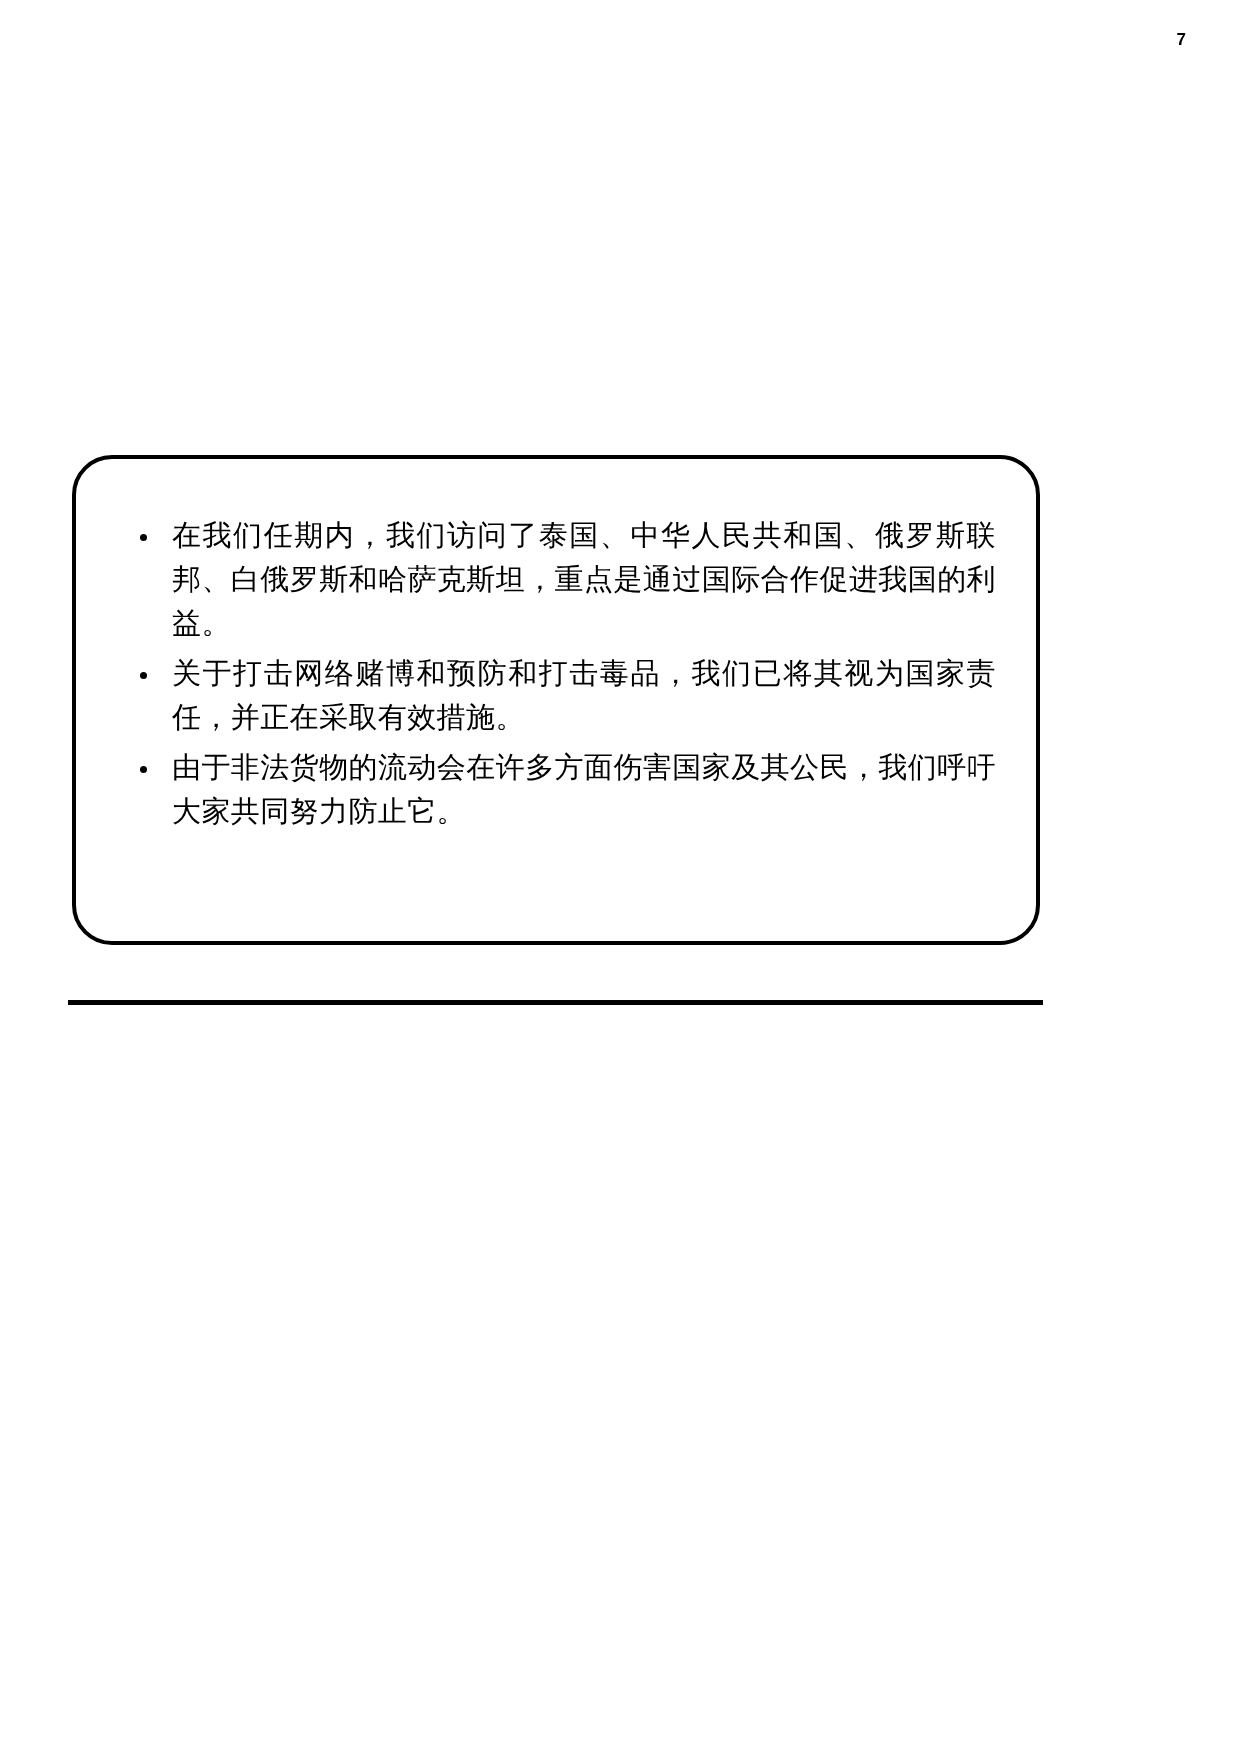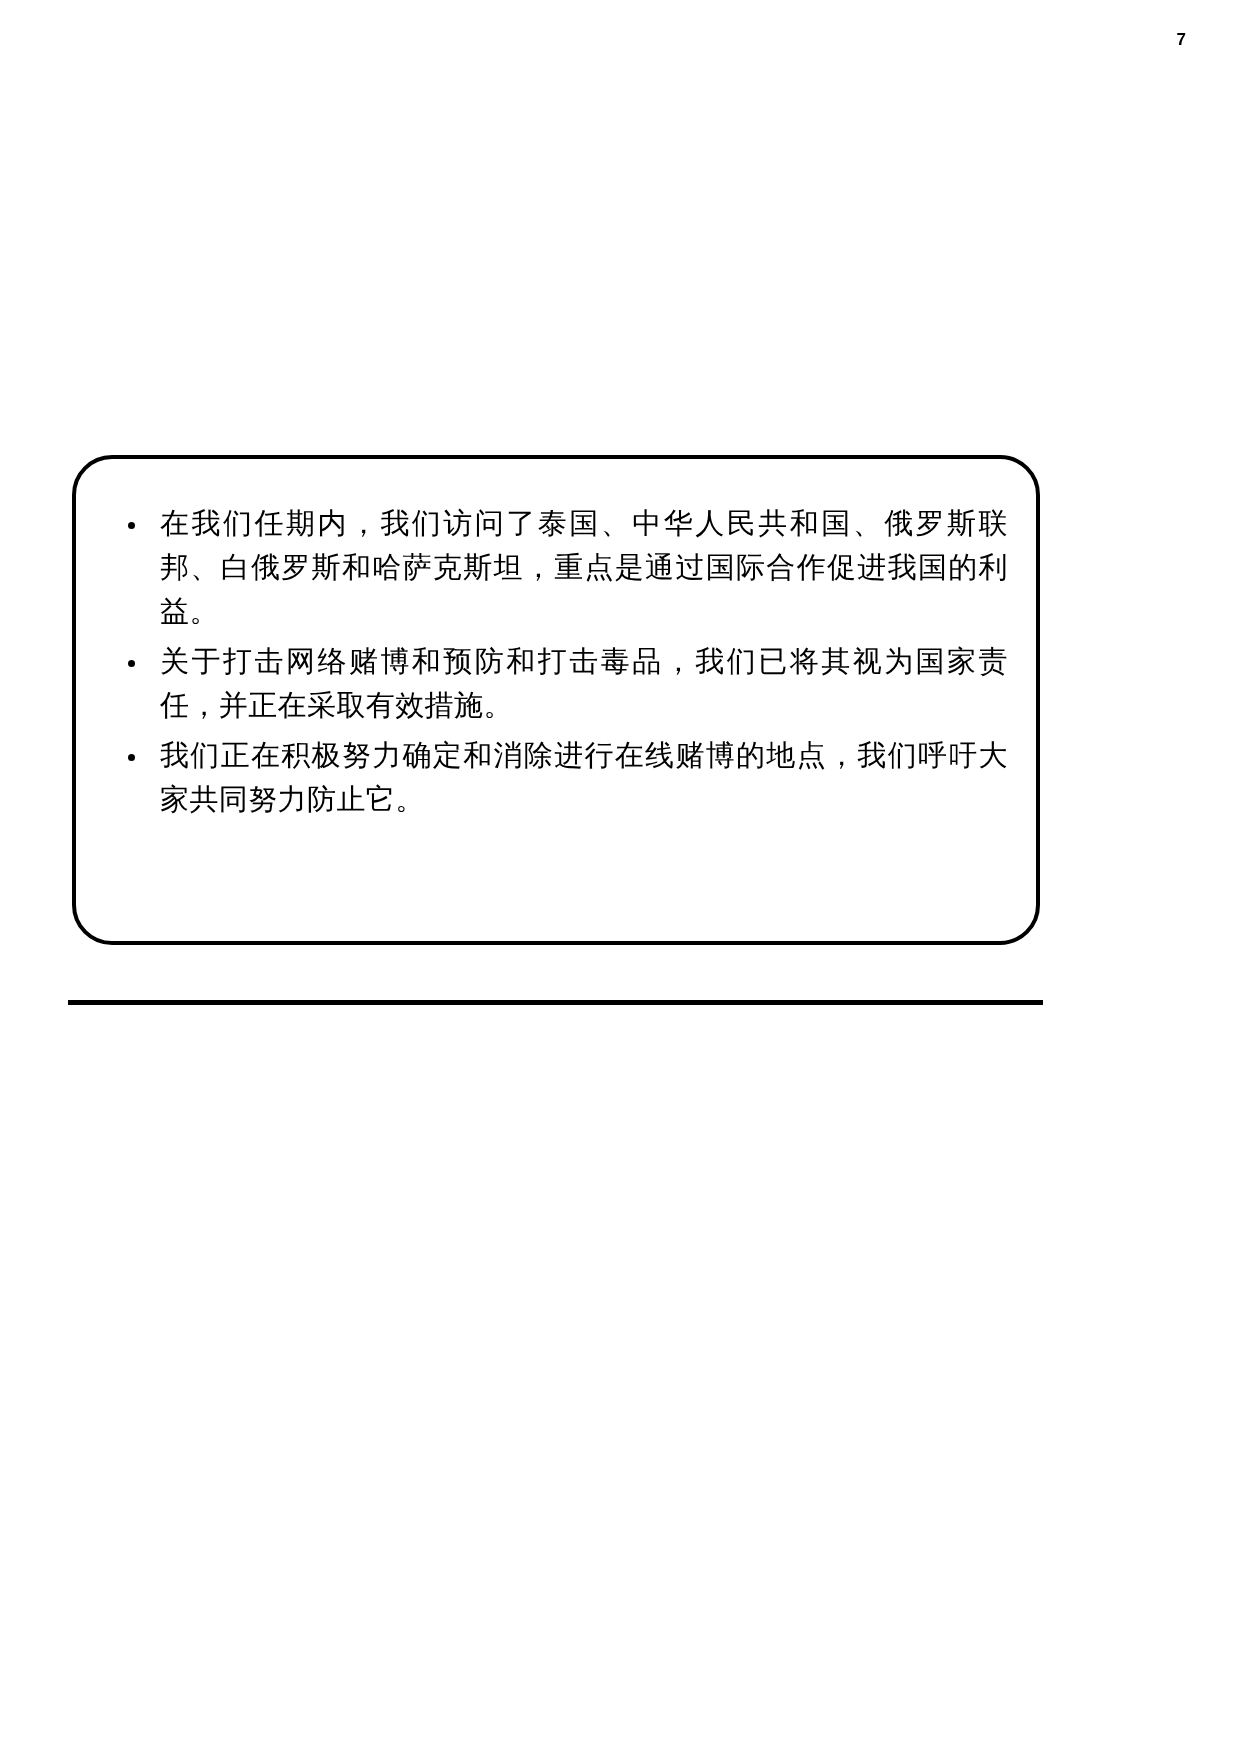--- a/index.html
+++ b/index.html
@@ -31,21 +31,21 @@
     top: 455px;
     width: 968px;
     min-height: 490px;
     box-sizing: border-box;
     border: 4px solid #000000;
     border-radius: 40px;
     padding: 42px 28px 36px 30px;
   }
   .bullet-list {
     list-style: none;
-    margin: 0;
+    margin: 12px;
     padding: 0;
   }
   .bullet-list li {
     position: relative;
     padding-left: 54px;
     margin: 0 0 6px 0;
     font-size: 29px;
     line-height: 1.52;
     color: #000000;
     text-align: justify;
@@ -75,19 +75,19 @@
 <body>
 
 <div class="page">
 
   <div class="page-number">7</div>
 
   <div class="callout-box">
     <ul class="bullet-list">
       <li>在我们任期内，我们访问了泰国、中华人民共和国、俄罗斯联邦、白俄罗斯和哈萨克斯坦，重点是通过国际合作促进我国的利益。</li>
       <li>关于打击网络赌博和预防和打击毒品，我们已将其视为国家责任，并正在采取有效措施。</li>
-      <li>我们正在积极努力确定和消除进行在线赌博的地点，我们呼吁大家共同努力防止它。</li>
+      <li>由于非法货物的流动会在许多方面伤害国家及其公民，我们呼吁大家共同努力防止它。</li>
     </ul>
   </div>
 
   <div class="divider"></div>
 
 </div>
 
 </body></html>

